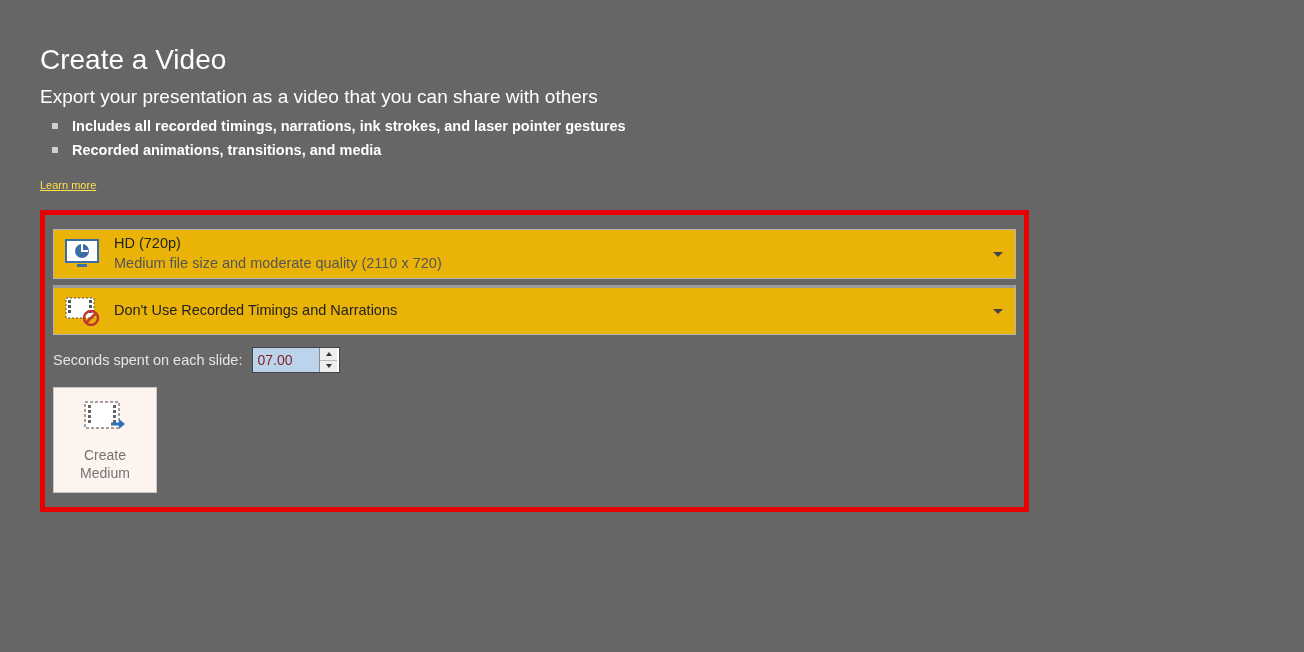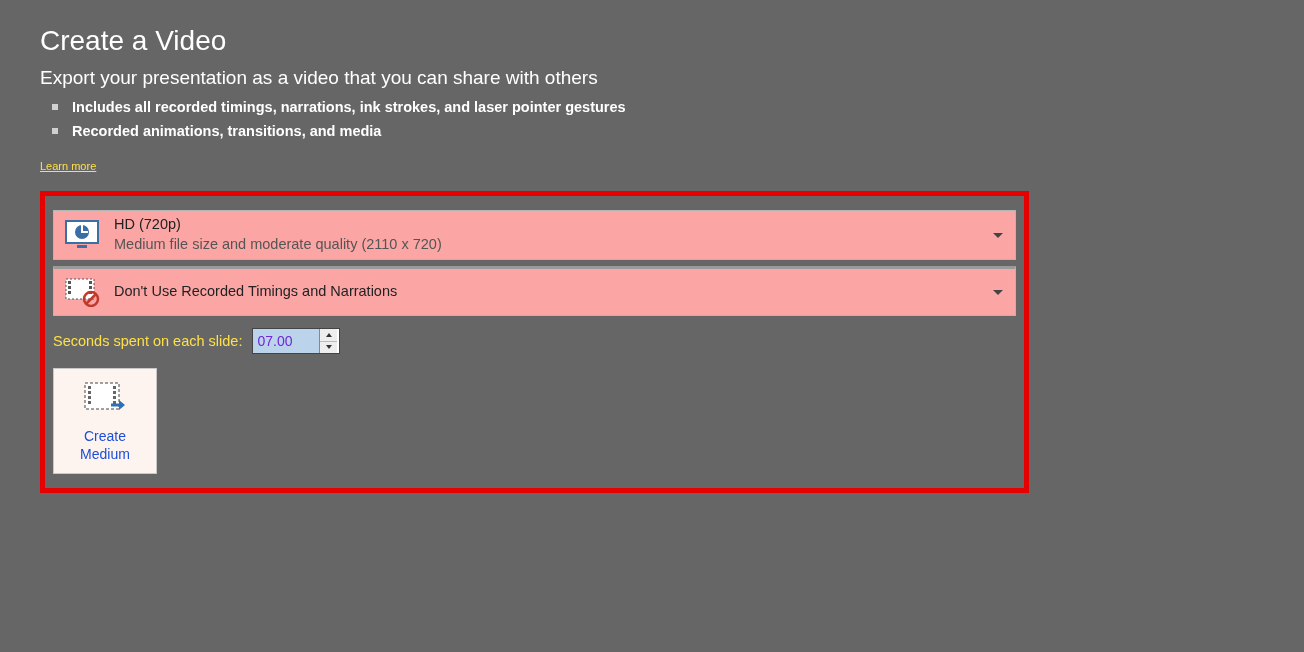--- a/index.html
+++ b/index.html
@@ -5,21 +5,21 @@
   * { box-sizing: border-box; margin: 0; padding: 0; }
   html, body { width: 1304px; height: 652px; }
   body {
     background: #666666;
     font-family: "Segoe UI", Arial, sans-serif;
     color: #ffffff;
     font-size: 14px;
     overflow: hidden;
   }
   .page {
-    padding: 25px 40px 0 40px;
+    padding: 44px 40px 0 40px;
   }
   .title {
     font-size: 28px;
     font-weight: 300;
     margin-bottom: 10px;
   }
   .subtitle {
     font-size: 19px;
     font-weight: 400;
     margin-bottom: 6px;
@@ -52,21 +52,21 @@
     display: inline-block;
     margin-top: 0px;
   }
   .highlight-box {
     border: 5px solid #e60000;
     margin-top: 18px;
     padding: 14px 8px 14px 8px;
     width: 989px;
   }
   .dropdown {
-    background: #fca5a5;
+    background: #eab308;
     color: #333;
     display: flex;
     align-items: center;
     height: 50px;
     padding: 0 10px 0 8px;
     cursor: pointer;
     position: relative;
     border: 1px solid #b5b5b5;
   }
   .dropdown + .dropdown {
@@ -101,38 +101,38 @@
     border-top: 5px solid #444;
     margin-right: 2px;
   }
   .seconds-row {
     display: flex;
     align-items: center;
     gap: 10px;
     margin-top: 12px;
   }
   .seconds-label {
-    color: #fde047;
+    color: #e5e5e5;
     font-size: 14.5px;
   }
   .spinner {
     display: flex;
     align-items: stretch;
     border: 1px solid #444;
     background: #fff;
     height: 26px;
     width: 88px;
   }
   .spinner input {
     border: none;
     outline: none;
     width: 66px;
     padding: 0 4px;
     background: #bcd3ec;
-    color: #6d28d9;
+    color: #7f1d1d;
     font-size: 14px;
   }
   .spinner .arrows {
     width: 18px;
     display: flex;
     flex-direction: column;
     border-left: 1px solid #888;
     background: #eee;
   }
   .spinner .arrow {
@@ -159,21 +159,21 @@
     margin-top: 14px;
     width: 104px;
     height: 106px;
     background: #fdf4ef;
     border: 1px solid #c8c8c8;
     display: flex;
     flex-direction: column;
     align-items: center;
     justify-content: center;
     cursor: pointer;
-    color: #1d4ed8;
+    color: #737373;
     font-size: 14px;
     line-height: 1.3;
     text-align: center;
     gap: 8px;
   }
 </style>
 </head>
 <body>
 
 <div class="page">

